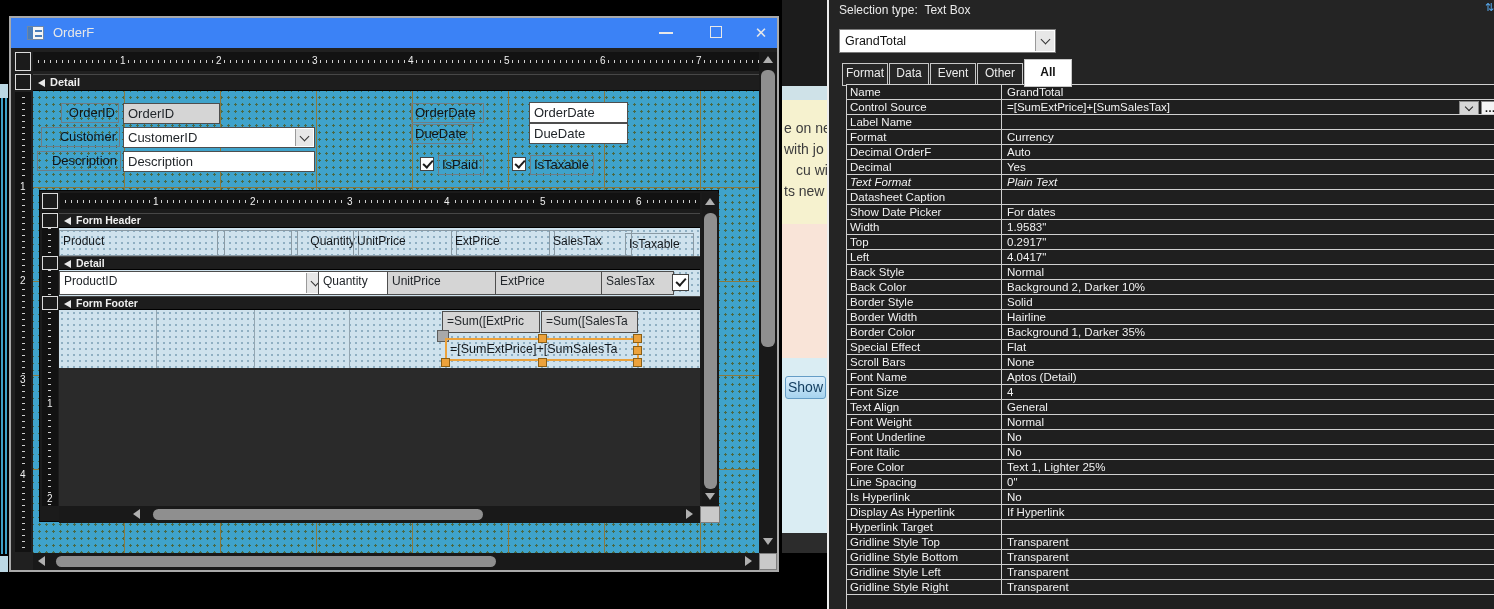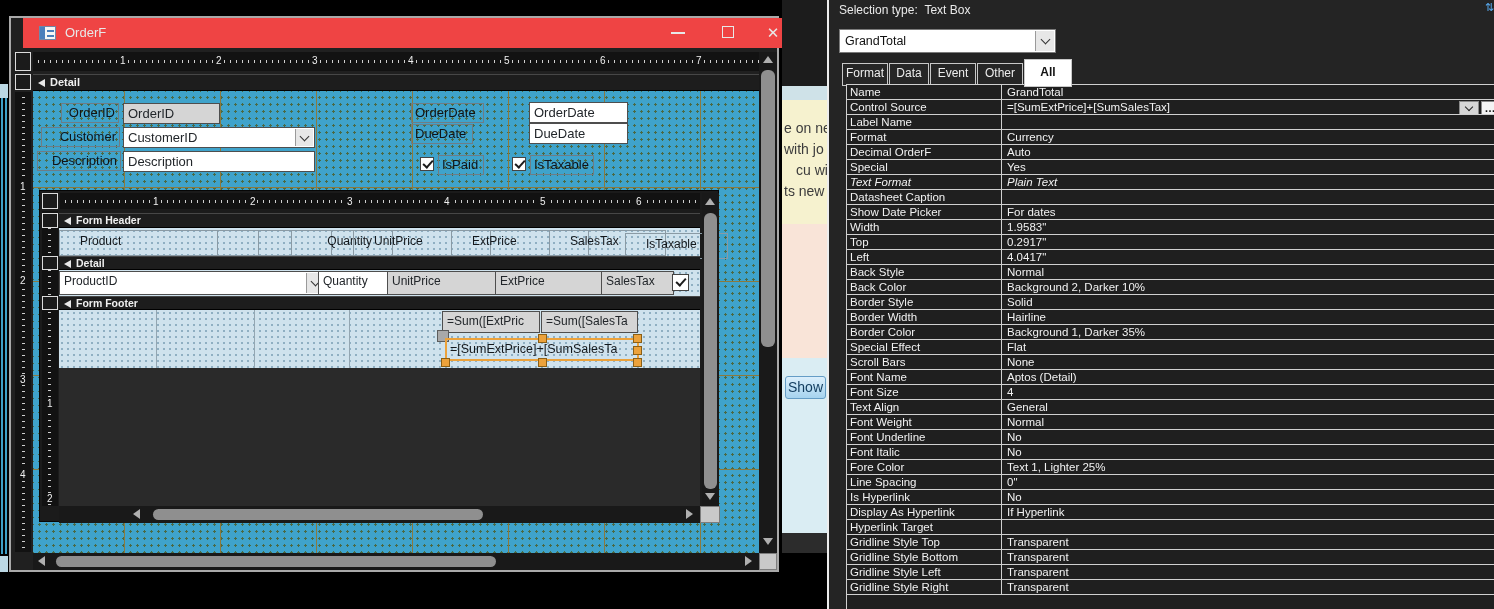--- a/index.html
+++ b/index.html
@@ -2,21 +2,21 @@
 <html><head>
 <meta charset="utf-8">
 <style>
   html,body{margin:0;padding:0;background:#000;}
   #stage{position:relative;width:1494px;height:609px;background:#000;overflow:hidden;
          font-family:"Liberation Sans", sans-serif; -webkit-font-smoothing:antialiased;}
   .abs{position:absolute;box-sizing:border-box;}
 
   
   #orderf-window{left:9px;top:16px;width:770px;height:556px;border:2px solid #a9a9a9;background:#202020;}
-  #titlebar{left:12px;top:0;width:766px;height:30px;background:#ef4444;}
+  #titlebar{left:0;top:0;width:766px;height:30px;background:#3b82f6;}
   .title-text{color:#e8e8e8;font-size:13px;line-height:30px;}
   .win-btn{width:30px;height:24px;top:3px;}
   .form-icon{width:17px;height:14px;background:#f5f5f5;border:1px solid #6f87a8;}
   .form-icon .bar{position:absolute;left:0;top:0;width:5px;height:100%;background:#4a7ebb;}
   .form-icon .ln{position:absolute;left:7px;height:2px;width:7px;background:#4a7ebb;}
 
   .ruler-h{background:#121212;}
   .ruler-v{background:#121212;}
   .ruler-ticks-h{position:absolute;left:0;right:0;top:8px;height:3px;
      background:repeating-linear-gradient(90deg, transparent 0 5px, #cfcfcf 5px 6px);}
@@ -48,21 +48,21 @@
   .chev{width:6px;height:6px;border-right:1.6px solid #333;border-bottom:1.6px solid #333;
       transform:rotate(45deg);margin-top:-3px;}
   .checkbox{background:#fff;border:1px solid #444;}
   .checkmark{position:absolute;left:2px;top:2px;width:8px;height:4px;border-left:2px solid #1c1c1c;
       border-bottom:2px solid #1c1c1c;transform:rotate(-48deg);}
 
   
   #subform{background:#1b1b1b;border:1px solid #060606;}
   .sub-row{background-color:#cfe2ed;background-image:radial-gradient(#8fafc2 0.9px, transparent 1.2px);
       background-size:6px 6px;}
-  .sub-lbl{border:1px solid #8a9aa4;color:#14181c;font-size:12px;line-height:18px;padding:1px 20px;
+  .sub-lbl{border:1px solid #8a9aa4;color:#14181c;font-size:12px;line-height:18px;padding:1px 3px;
       white-space:nowrap;overflow:hidden;}
   .sub-tb{font-size:12px;line-height:19px;}
   .cell-line{position:absolute;top:0;bottom:0;width:1px;background:#93a6b2;}
 
   
   .sb-track{background:#191919;}
   .sb-thumb{background:#8f8f8f;border-radius:6px;}
   .arr{width:0;height:0;}
   .arr.up{border-left:5px solid transparent;border-right:5px solid transparent;border-bottom:7px solid #b0b0b0;}
   .arr.down{border-left:5px solid transparent;border-right:5px solid transparent;border-top:7px solid #b0b0b0;}
@@ -351,21 +351,21 @@
         </div>
         <div class="prow" style="position:relative;">
           <div class="pcell-l" style="">Format</div>
           <div class="pcell-v" style="">Currency</div>
         </div>
         <div class="prow" style="position:relative;">
           <div class="pcell-l" style="">Decimal OrderF</div>
           <div class="pcell-v" style="">Auto</div>
         </div>
         <div class="prow" style="position:relative;">
-          <div class="pcell-l" style="">Special</div>
+          <div class="pcell-l" style="">Decimal</div>
           <div class="pcell-v" style="">Yes</div>
         </div>
         <div class="prow" style="position:relative;font-style:italic;">
           <div class="pcell-l" style="">Text Format</div>
           <div class="pcell-v" style="">Plain Text</div>
         </div>
         <div class="prow" style="position:relative;">
           <div class="pcell-l" style="">Datasheet Caption</div>
           <div class="pcell-v" style=""></div>
         </div>

